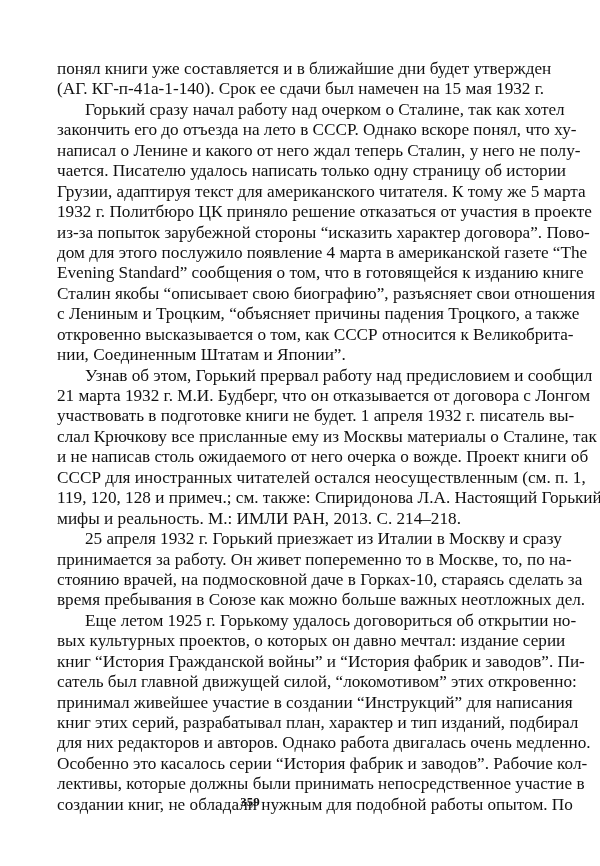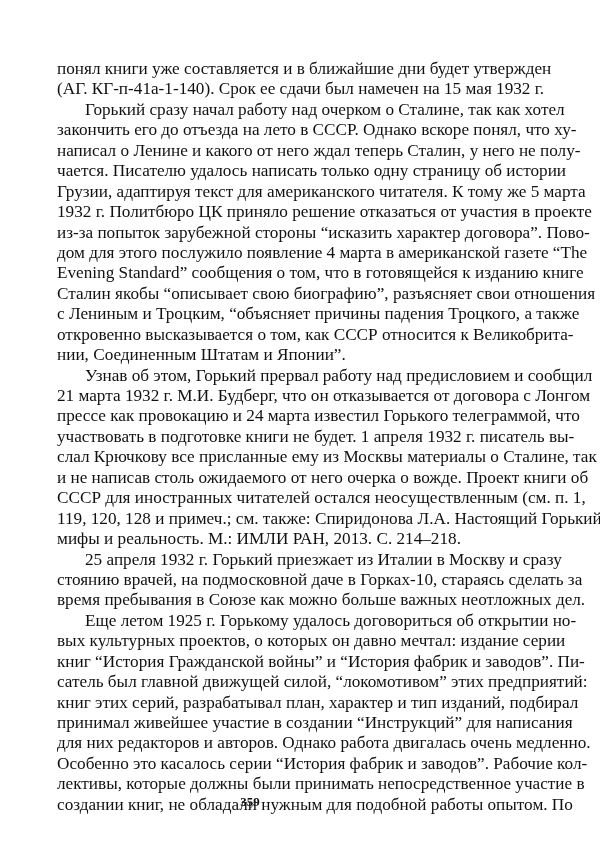--- a/index.html
+++ b/index.html
@@ -50,34 +50,34 @@
     <span class="line"><span>1932 г. Политбюро ЦК приняло решение отказаться от участия в проекте</span></span>
     <span class="line"><span>из-за попыток зарубежной стороны “исказить характер договора”. Пово-</span></span>
     <span class="line"><span>дом для этого послужило появление 4 марта в американской газете “The</span></span>
     <span class="line"><span>Evening Standard” сообщения о том, что в готовящейся к изданию книге</span></span>
     <span class="line"><span>Сталин якобы “описывает свою биографию”, разъясняет свои отношения</span></span>
     <span class="line"><span>с Лениным и Троцким, “объясняет причины падения Троцкого, а также</span></span>
     <span class="line"><span>откровенно высказывается о том, как СССР относится к Великобрита-</span></span>
     <span class="line last"><span>нии, Соединенным Штатам и Японии”.</span></span>
     <span class="line indent"><span>Узнав об этом, Горький прервал работу над предисловием и сообщил</span></span>
     <span class="line"><span>21 марта 1932 г. М.И. Будберг, что он отказывается от договора с Лонгом</span></span>
-    <span class="line"><span>прессе как провокацию и 24 марта известил Горького телеграммой, что</span></span>
     <span class="line"><span>участвовать в подготовке книги не будет. 1 апреля 1932 г. писатель вы-</span></span>
     <span class="line"><span>слал Крючкову все присланные ему из Москвы материалы о Сталине, так</span></span>
     <span class="line"><span>и не написав столь ожидаемого от него очерка о вожде. Проект книги об</span></span>
     <span class="line"><span>СССР для иностранных читателей остался неосуществленным (см. п. 1,</span></span>
     <span class="line"><span>119, 120, 128 и примеч.; см. также: </span><span class="it">Спиридонова Л.А.</span><span> Настоящий Горький:</span></span>
     <span class="line last"><span>мифы и реальность. М.: ИМЛИ РАН, 2013. С. 214–218.</span></span>
     <span class="line indent"><span>25 апреля 1932 г. Горький приезжает из Италии в Москву и сразу</span></span>
+    <span class="line"><span>принимается за работу. Он живет попеременно то в Москве, то, по на-</span></span>
     <span class="line"><span>стоянию врачей, на подмосковной даче в Горках-10, стараясь сделать за</span></span>
     <span class="line last"><span>время пребывания в Союзе как можно больше важных неотложных дел.</span></span>
     <span class="line indent"><span>Еще летом 1925 г. Горькому удалось договориться об открытии но-</span></span>
     <span class="line"><span>вых культурных проектов, о которых он давно мечтал: издание серии</span></span>
     <span class="line"><span>книг “История Гражданской войны” и “История фабрик и заводов”. Пи-</span></span>
-    <span class="line"><span>сатель был главной движущей силой, “локомотивом” этих предприятий:</span></span>
+    <span class="line"><span>сатель был главной движущей силой, “локомотивом” этих откровенно:</span></span>
+    <span class="line"><span>принимал живейшее участие в создании “Инструкций” для написания</span></span>
     <span class="line"><span>книг этих серий, разрабатывал план, характер и тип изданий, подбирал</span></span>
-    <span class="line"><span>принимал живейшее участие в создании “Инструкций” для написания</span></span>
     <span class="line"><span>для них редакторов и авторов. Однако работа двигалась очень медленно.</span></span>
     <span class="line"><span>Особенно это касалось серии “История фабрик и заводов”. Рабочие кол-</span></span>
     <span class="line"><span>лективы, которые должны были принимать непосредственное участие в</span></span>
     <span class="line"><span>создании книг, не обладали нужным для подобной работы опытом. По</span></span>
   </div>
 <div class="page-number">359</div>
 
 </body></html>

